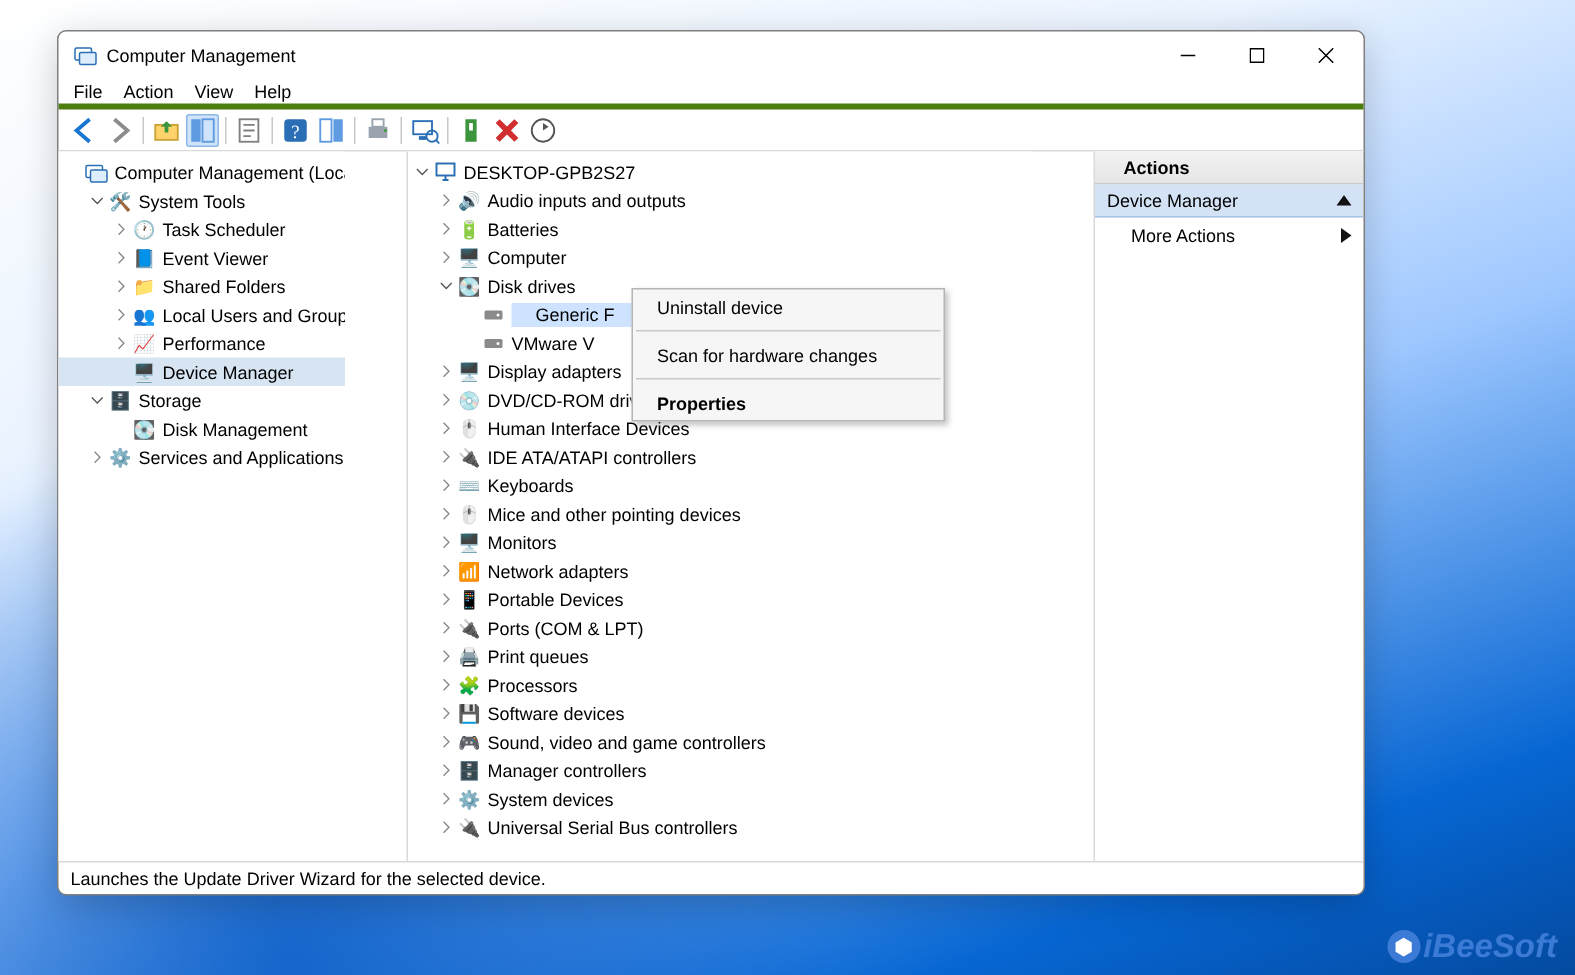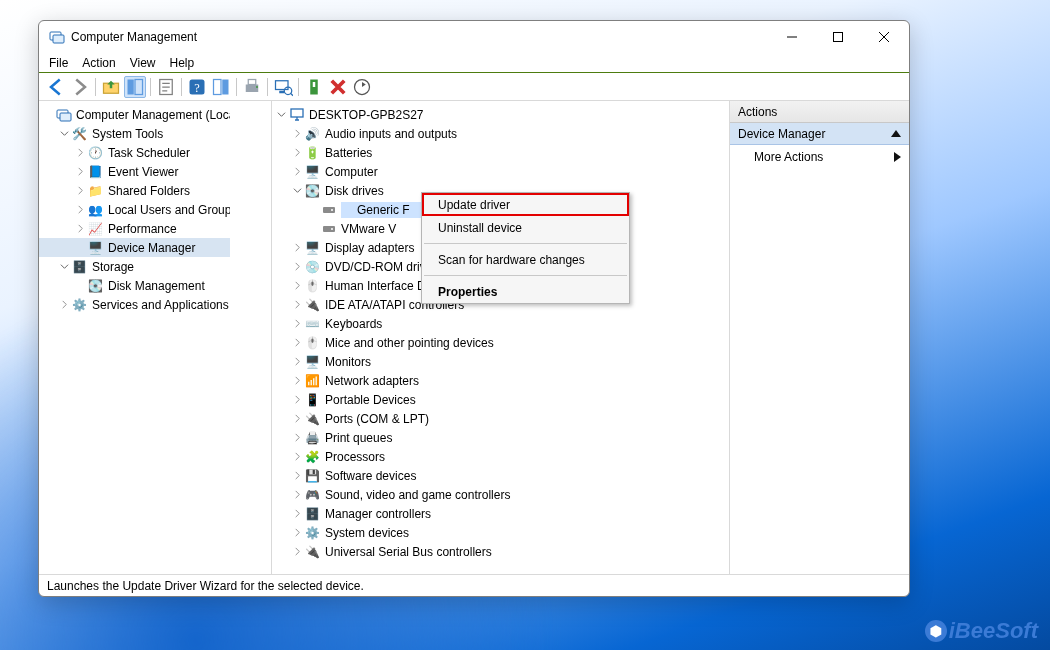--- a/index.html
+++ b/index.html
@@ -21,21 +21,21 @@
     background:#ffffff; border:1px solid #7f7f7f; border-radius:6px; box-shadow:0 6px 24px rgba(0,0,0,.2);
     display:flex; flex-direction:column;justify-content:center; }
 
   .titlebar { height:32px; display:flex; align-items:center; padding:0 2px 0 10px; }
   .titlebar .app-icon { width:16px; height:16px; margin-right:6px; display:inline-block; }
   .titlebar .title { flex:0 0 auto; }
   .titlebar .spacer { flex:1; }
   .winbtn { width:46px; height:30px; display:flex; align-items:center; justify-content:center; color:#000; }
   .winbtn svg{ width:10px;height:10px;}
 
-  .menubar { height:20px; display:flex; gap:14px; padding:0 10px; align-items:center; border-bottom:1px solid #4d7c0f;}
+  .menubar { height:20px; display:flex; gap:14px; padding:0 10px; align-items:center; border-bottom:4px solid #4d7c0f;}
   .menubar span { cursor:default; }
 
   .toolbar { height:28px; border-bottom:1px solid #d9d9d9; display:flex; align-items:center; padding:0 6px; gap:2px;}
   .tbtn { width:22px; height:22px; display:flex; align-items:center; justify-content:center; border:1px solid transparent; border-radius:2px;}
   .tsep{ width:1px; height:18px; background:#c8c8c8; margin:0 2px;}
 
   
   .client { flex:1; display:flex; min-height:0; }
 
   .pane { background:#fff; display:flex; flex-direction:column; min-height:0;}
@@ -63,21 +63,21 @@
   .ind1{ padding-left:  2px;} .ind2{ padding-left:18px;} .ind3{ padding-left:34px;}
 
   
   .ctxmenu { position:absolute; left:149px; top:91px; width:209px; background:#f6f6f6; border:1px solid #b5b5b5; box-shadow:2px 2px 4px rgba(0,0,0,.25); z-index:5;}
   .ctxmenu .mi{ height:23px; padding:0 16px; display:flex; align-items:center;}
   .ctxmenu .mi.hl{ outline:2px solid #e30000; outline-offset:-2px;}
   .ctxmenu .sep{ height:1px; background:#c8c8c8; margin:4px 2px;}
   .ctxmenu .mi.bold{ font-weight:700;}
 
   
-  .actions-hdr{ height:22px; background:linear-gradient(#f2f2f2,#e6e6e6); border-bottom:1px solid #c8c8c8; font-weight:400; padding:0 8px; display:flex; align-items:center;}
+  .actions-hdr{ height:22px; background:linear-gradient(#f2f2f2,#e6e6e6); border-bottom:1px solid #c8c8c8; font-weight:700; padding:0 19px; display:flex; align-items:center;}
   .actions-sub{ height:22px; background:#d3e3f5; border-bottom:1px solid #a9c4e6; display:flex; align-items:center; justify-content:space-between; padding:0 8px;}
   .actions-item{ height:24px; display:flex; align-items:center; justify-content:space-between; padding:0 8px 0 24px;}
   .up-tri{ width:0;height:0;border-left:5px solid transparent;border-right:5px solid transparent;border-bottom:7px solid #111;}
   .rt-tri{ width:0;height:0;border-top:5px solid transparent;border-bottom:5px solid transparent;border-left:7px solid #111;}
 
   .statusbar{ height:22px; border-top:1px solid #d9d9d9; display:flex; align-items:center; padding:0 8px;}
   .svg-monitor{ fill:none;stroke:#2a6fb5;stroke-width:1.3;}
 </style>
 </head>
 <body>
@@ -537,21 +537,20 @@
                     <path d="M3 1 L7 5 L3 9" fill="none" stroke="#888"></path>
                   </svg>
                 </span>
                 <span class="ic">🔌</span>
                 <span class="lbl">Universal Serial Bus controllers</span>
               </div>
             </div>
         </div>
 
         <div class="ctxmenu">
-          <div class="mi hl">Update driver</div>
           <div class="mi">Uninstall device</div>
           <div class="sep"></div>
           <div class="mi">Scan for hardware changes</div>
           <div class="sep"></div>
           <div class="mi bold">Properties</div>
         </div>
       </div>
 
       <div class="pane right">
         <div class="actions-hdr">Actions</div>

